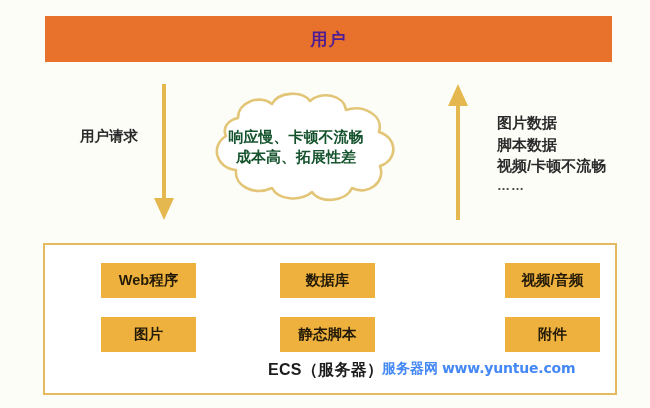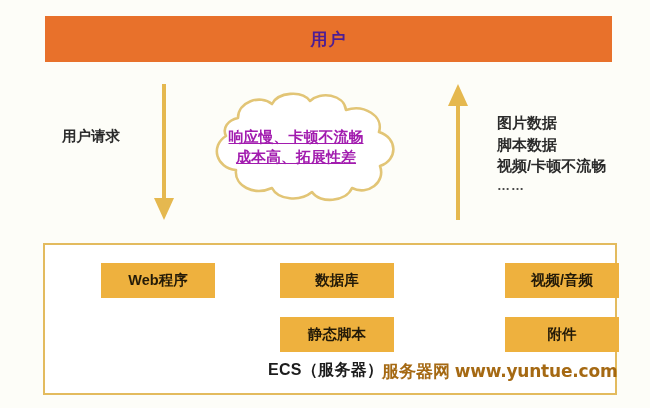--- a/index.html
+++ b/index.html
@@ -64,31 +64,30 @@
     top: 0;
     width: 220px;
     height: 118px;
     display: flex;
     flex-direction: column;
     align-items: center;
     justify-content: center;
     line-height: 1.32;
   }
   .cloud-text span {
-    color: #a21caf;
+    color: #14532d;
     font-size: 15px;
     font-weight: 700;
     white-space: nowrap;
-    text-decoration: underline;
   }
 
   
   .left-label {
     position: absolute;
-    left: 62px;
+    left: 80px;
     top: 127px;
     color: #2b2b2b;
     font-size: 14.5px;
     font-weight: 700;
     white-space: nowrap;
   }
   .right-labels {
     position: absolute;
     left: 497px;
     top: 112px;
@@ -140,39 +139,39 @@
     font-weight: 700;
     white-space: nowrap;
   }
 
   
   .col-a { left: 56px; }
   .col-b { left: 235px; }
   .col-c { left: 415px; margin-left: 45px; }
   .row-1 { top: 18px; }
   .row-2 { top: 72px; }
-  .svc-box { width: 114px; height: 35px; }
+  .svc-box { width: 95px; height: 35px; }
 
   
   .ecs-caption {
     position: absolute;
     left: 268px;
     top: 360px;
     color: #1c1c1c;
     font-size: 16px;
     font-weight: 700;
     white-space: nowrap;
     letter-spacing: 0.3px;
   }
   .watermark {
     position: absolute;
     left: 382px;
     top: 360px;
-    color: #a16207;
-    font-size: 17px;
+    color: #3b82f6;
+    font-size: 14px;
     font-weight: 600;
     white-space: nowrap;
     opacity: 0.95;
   }
   .watermark .wm-cn {
     font-weight: 700;
     font-family: "DejaVu Serif", serif;
     letter-spacing: 0px;
   }
   .watermark .wm-url {
@@ -227,20 +226,23 @@
       <span>响应慢、卡顿不流畅</span>
       <span>成本高、拓展性差</span>
     </div>
   </div>
 
   <div class="ecs-panel">
     <div class="ecs-grid">
       <div class="svc-box col-a row-1">
         <span>Web程序</span>
       </div>
+      <div class="svc-box col-a row-2">
+        <span>图片</span>
+      </div>
       <div class="svc-box col-b row-1">
         <span>数据库</span>
       </div>
       <div class="svc-box col-b row-2">
         <span>静态脚本</span>
       </div>
       <div class="svc-box col-c row-1">
         <span>视频/音频</span>
       </div>
       <div class="svc-box col-c row-2">

